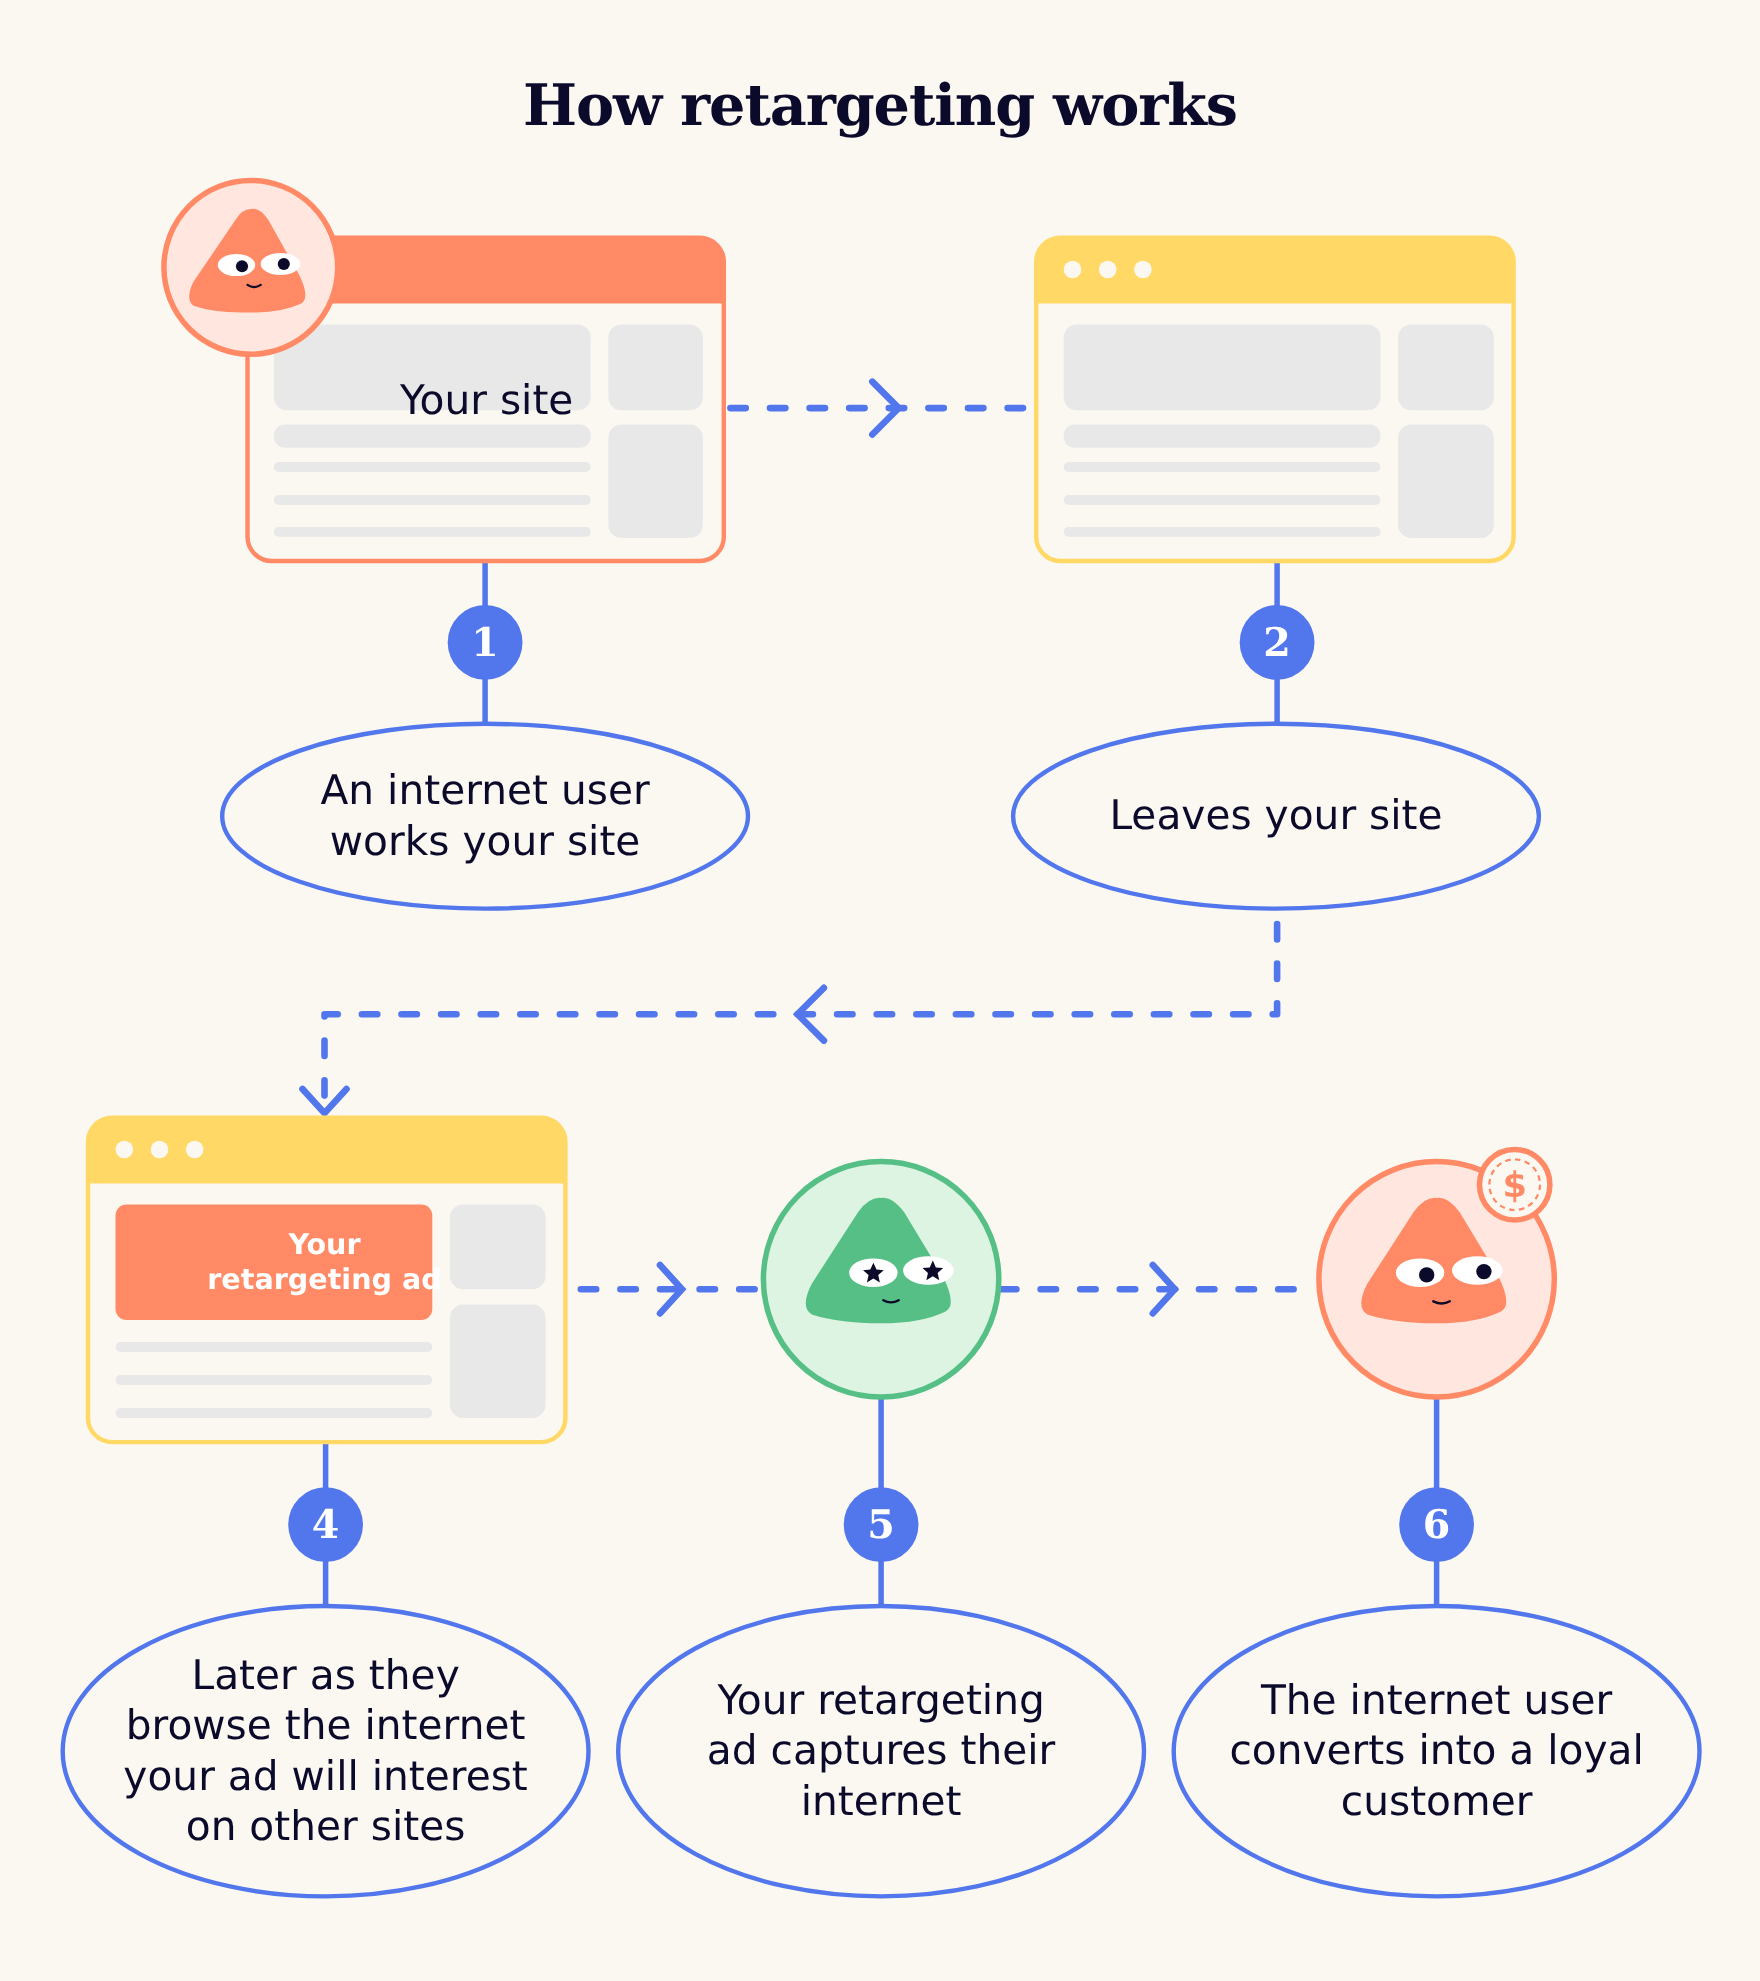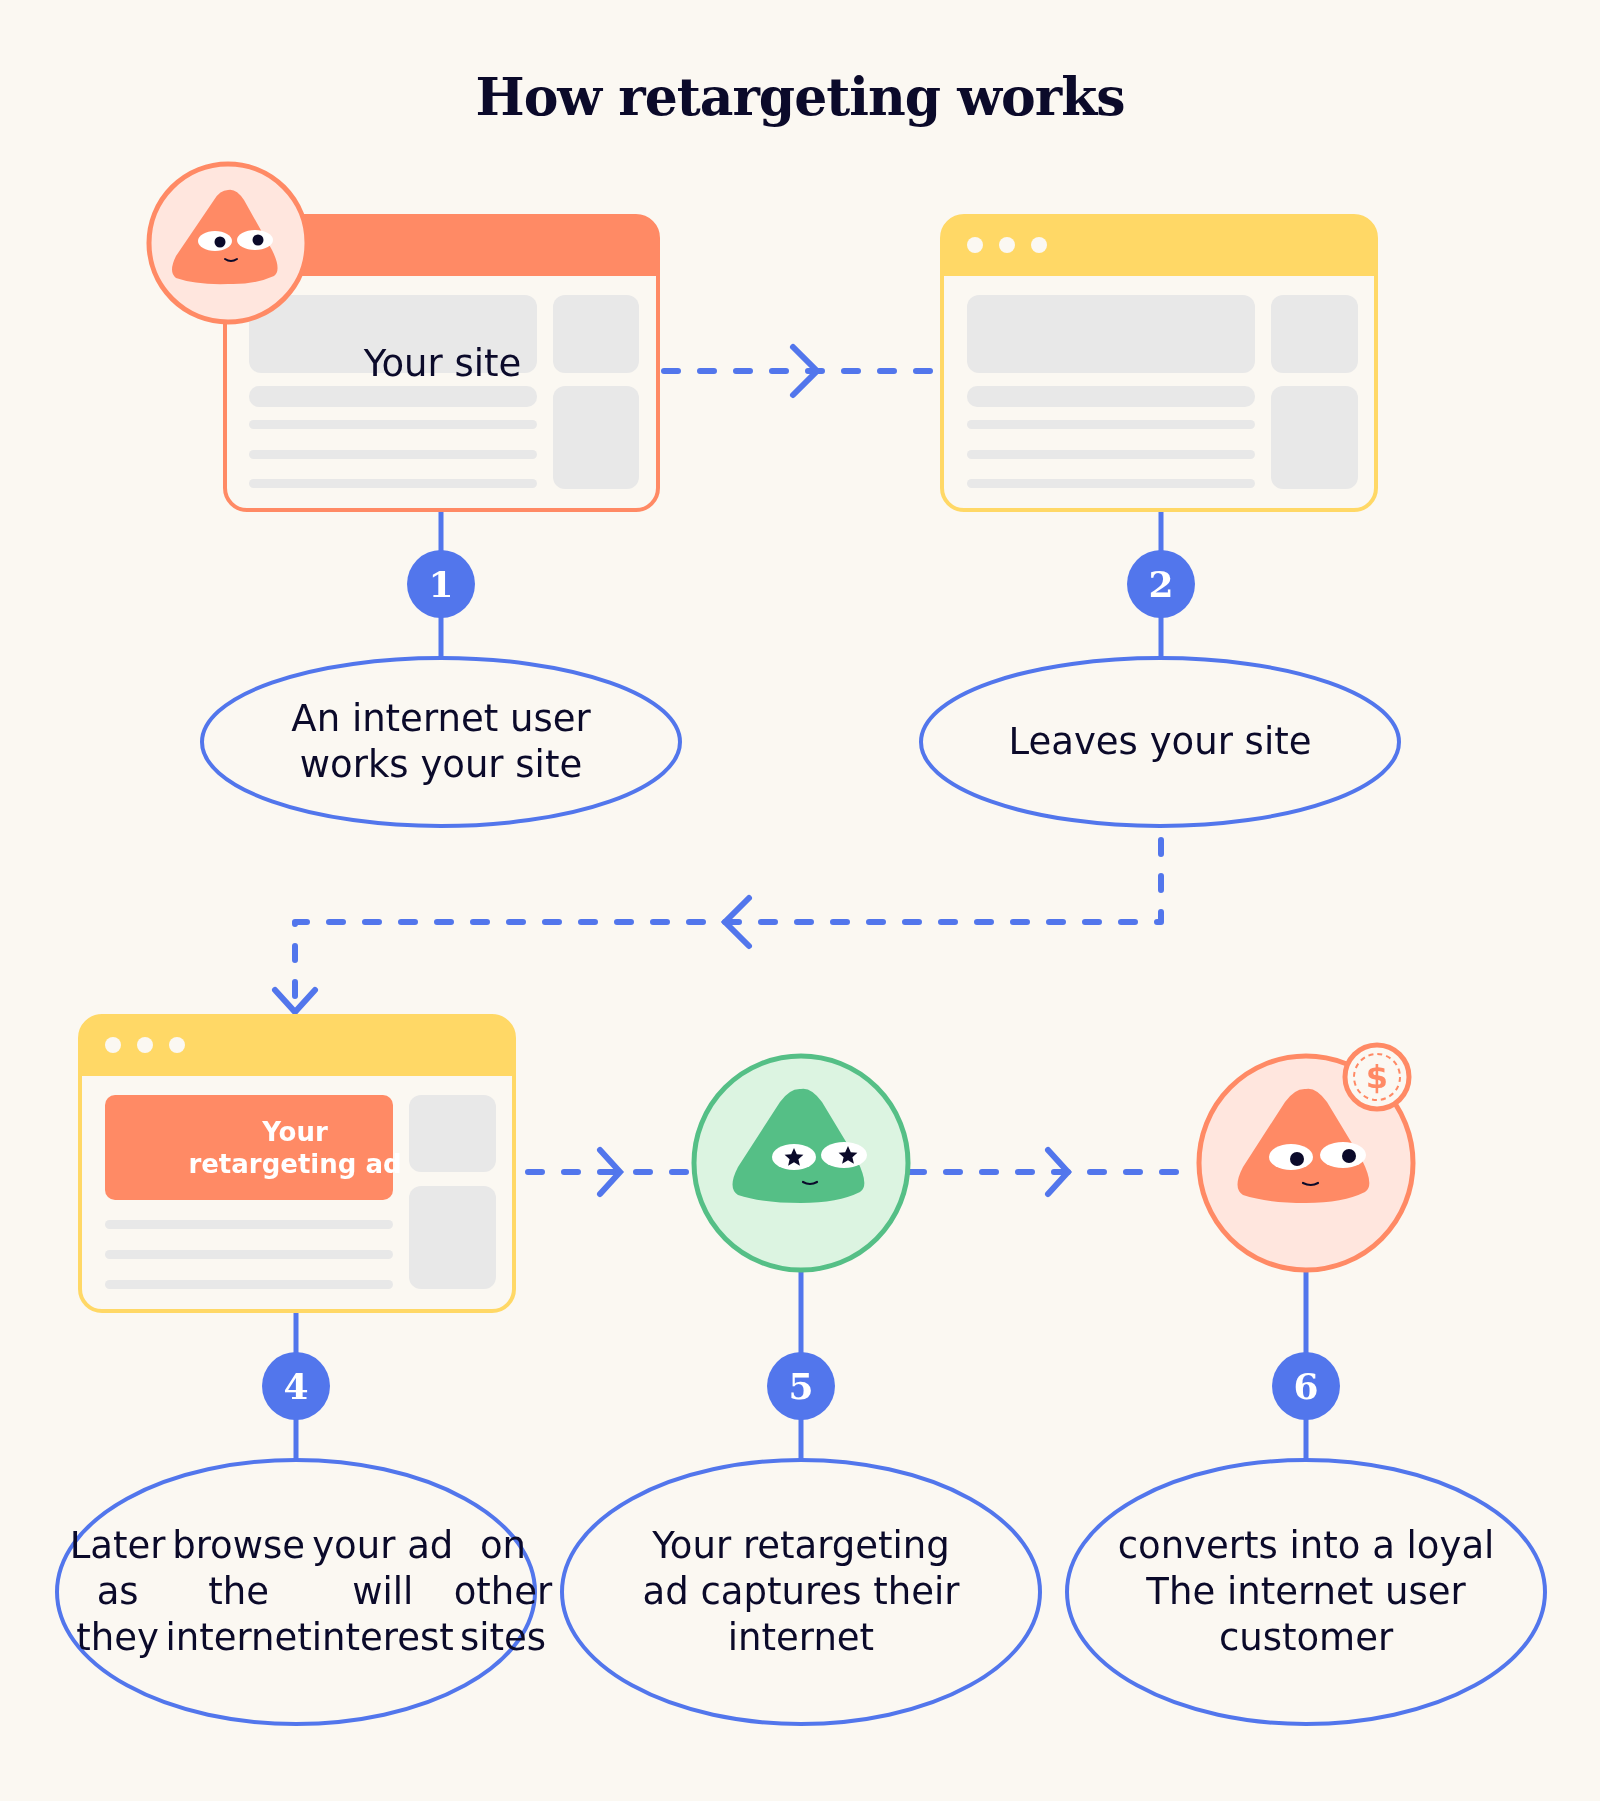--- a/index.html
+++ b/index.html
@@ -199,30 +199,30 @@
 
 <div class="label" style="left:222px; top:672px; width:438px; height:140px; flex-direction:column;">
   <span>An internet user</span>
   <span>works your site</span>
 </div>
 
 <div class="label" style="left:941px; top:672px; width:438px; height:140px; flex-direction:column;">
   <span>Leaves your site</span>
 </div>
 
-<div class="label" style="left:92px; top:1482px; width:438px; height:220px; flex-direction:row;">
+<div class="label" style="left:77px; top:1482px; width:438px; height:220px; flex-direction:column;">
   <span>Later as they</span>
   <span>browse the internet</span>
   <span>your ad will interest</span>
   <span>on other sites</span>
 </div>
 
 <div class="label" style="left:582px; top:1482px; width:438px; height:220px; flex-direction:column;">
   <span>Your retargeting</span>
   <span>ad captures their</span>
   <span>internet</span>
 </div>
 
 <div class="label" style="left:1087px; top:1482px; width:438px; height:220px; flex-direction:column;">
+  <span>The internet user</span>
   <span>converts into a loyal</span>
-  <span>The internet user</span>
   <span>customer</span>
 </div>
 
 </body></html>

